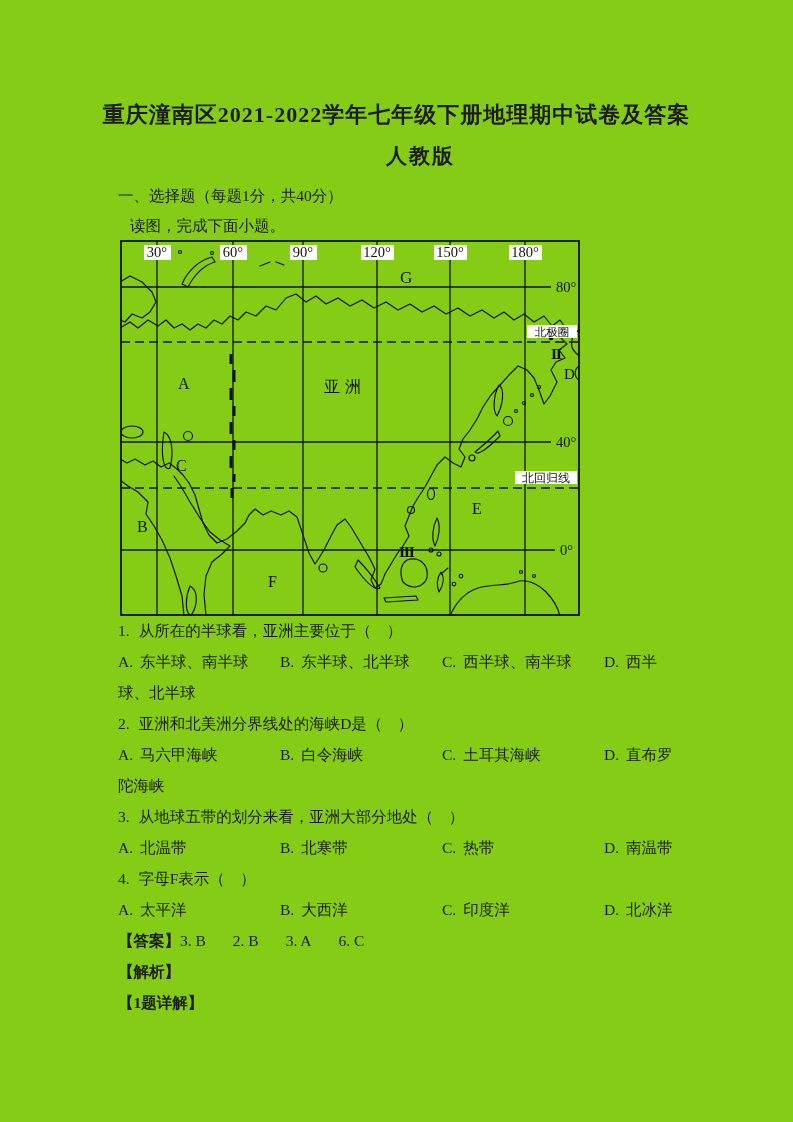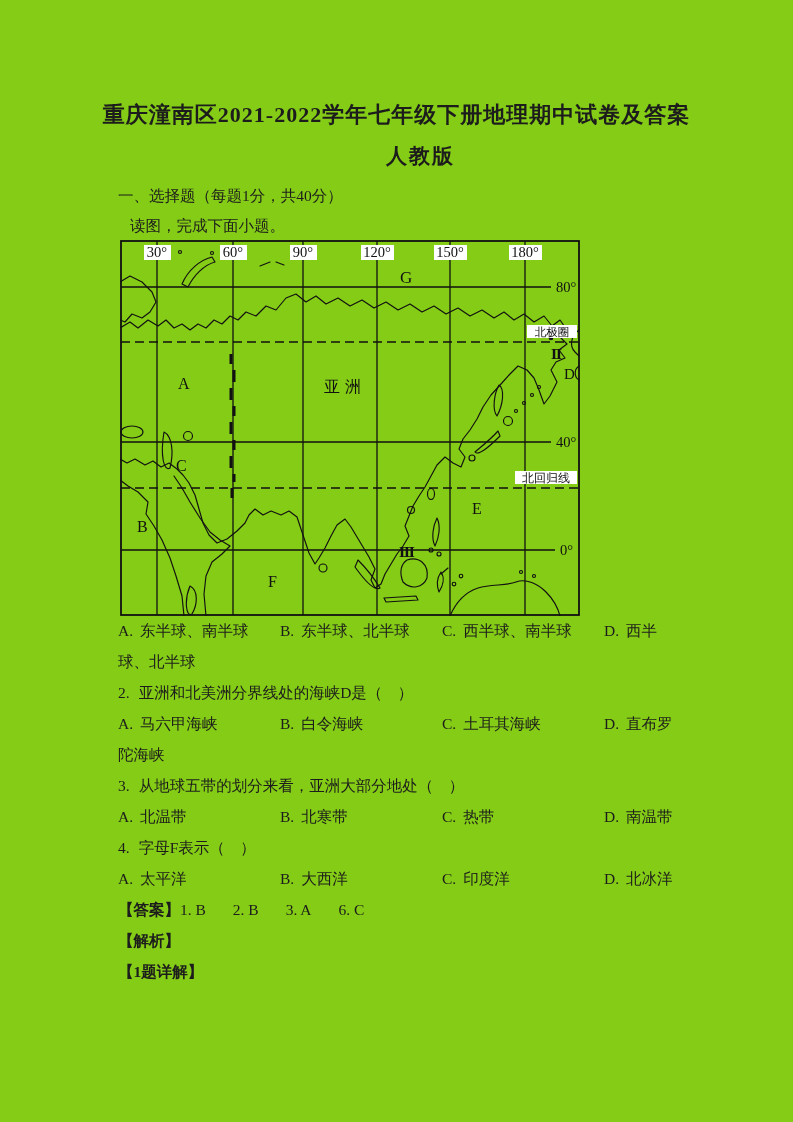--- a/index.html
+++ b/index.html
@@ -200,30 +200,31 @@
         <text x="17" y="292" font-size="16">B</text>
         <text x="352" y="274" font-size="16">E</text>
         <text x="148" y="347" font-size="16">F</text>
         <text x="279" y="317" font-size="13" font-weight="bold">Ⅲ</text>
       </g>
     </svg>
   </div>
 
   <div class="qa">
 
+    <p class="q"><span class="q-num">1.</span><span>从所在的半球看，亚洲主要位于（　）</span></p>
     <p class="opts"><span class="opt"><span class="opt-label">A.</span><span>东半球、南半球</span></span><span class="opt"><span class="opt-label">B.</span><span>东半球、北半球</span></span><span class="opt"><span class="opt-label">C.</span><span>西半球、南半球</span></span><span class="opt last"><span class="opt-label">D.</span><span>西半球、北半球</span></span></p>
 
     <p class="q"><span class="q-num">2.</span><span>亚洲和北美洲分界线处的海峡D是（　）</span></p>
     <p class="opts"><span class="opt"><span class="opt-label">A.</span><span>马六甲海峡</span></span><span class="opt"><span class="opt-label">B.</span><span>白令海峡</span></span><span class="opt"><span class="opt-label">C.</span><span>土耳其海峡</span></span><span class="opt last"><span class="opt-label">D.</span><span>直布罗陀海峡</span></span></p>
 
     <p class="q"><span class="q-num">3.</span><span>从地球五带的划分来看，亚洲大部分地处（　）</span></p>
     <p class="opts"><span class="opt"><span class="opt-label">A.</span><span>北温带</span></span><span class="opt"><span class="opt-label">B.</span><span>北寒带</span></span><span class="opt"><span class="opt-label">C.</span><span>热带</span></span><span class="opt last"><span class="opt-label">D.</span><span>南温带</span></span></p>
 
     <p class="q"><span class="q-num">4.</span><span>字母F表示（　）</span></p>
     <p class="opts"><span class="opt"><span class="opt-label">A.</span><span>太平洋</span></span><span class="opt"><span class="opt-label">B.</span><span>大西洋</span></span><span class="opt"><span class="opt-label">C.</span><span>印度洋</span></span><span class="opt last"><span class="opt-label">D.</span><span>北冰洋</span></span></p>
 
-    <p><span class="ans-head">【答案】</span><span class="ans-item">1. B</span><span class="ans-item">2. B</span><span class="ans-item">3. A</span><span class="ans-item">6. C</span></p>
+    <p><span class="ans-head">【答案】</span><span class="ans-item">3. B</span><span class="ans-item">2. B</span><span class="ans-item">3. A</span><span class="ans-item">6. C</span></p>
 
     <p class="bold-line">【解析】</p>
     <p class="bold-line">【1题详解】</p>
 
   </div>
 </div>
 
 </body></html>

